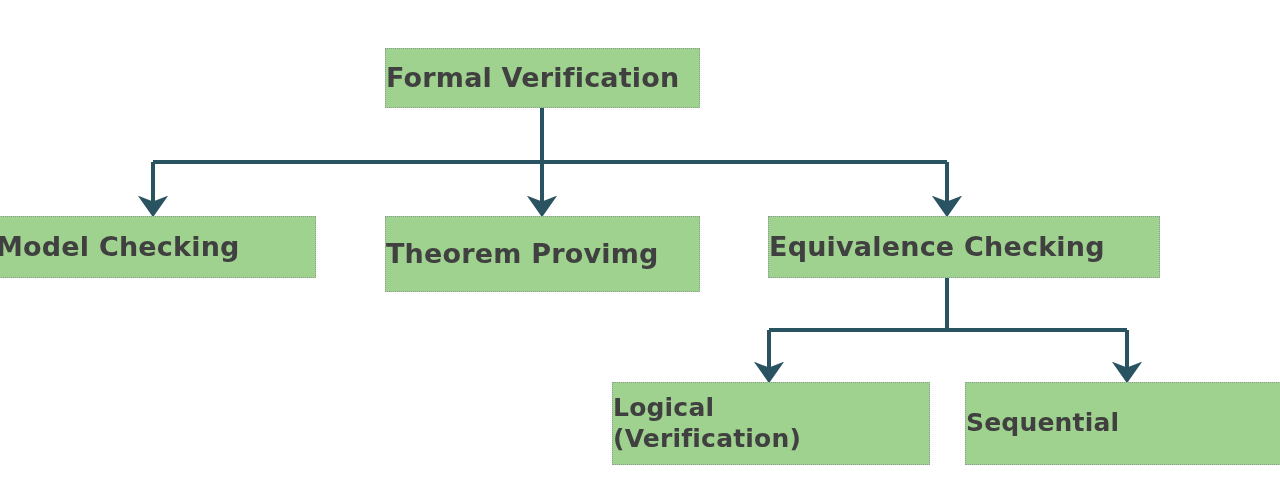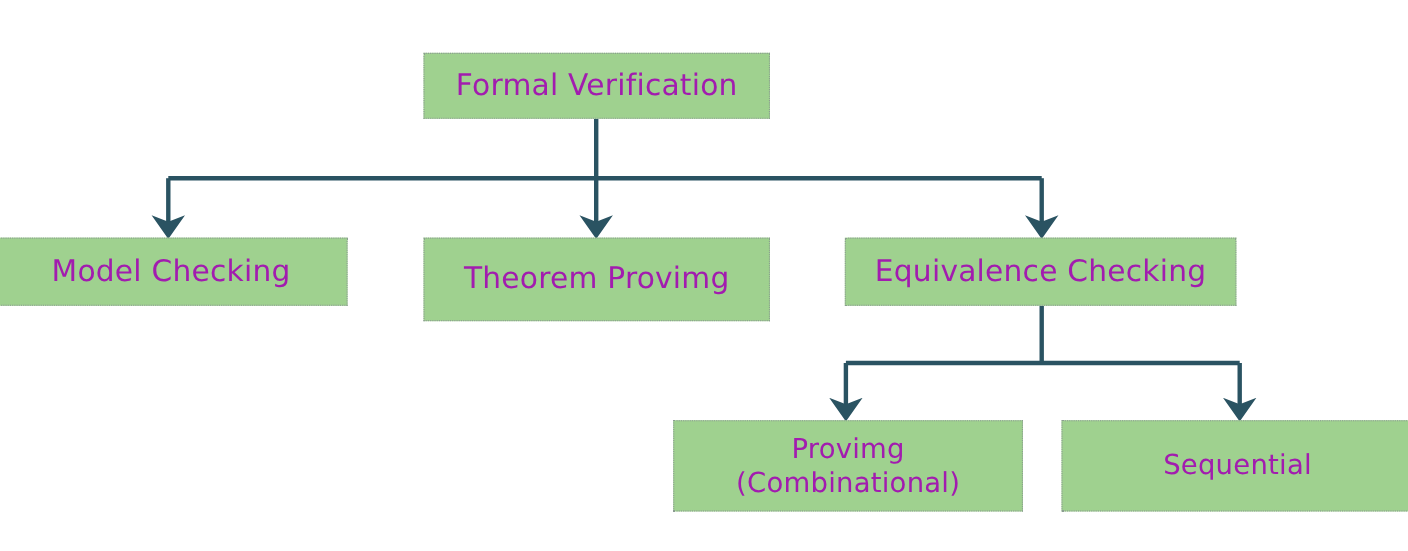--- a/index.html
+++ b/index.html
@@ -26,36 +26,35 @@
     pointer-events: none;
   }
   .node {
     position: absolute;
     box-sizing: border-box;
     background: #9fd18f;
     border: 1px dotted #8c9c92;
     display: flex;
     align-items: center;
     justify-content: center;
-    text-align: center;
-    color: #a21caf;
-    font-weight: normal;
+    color: #404040;
+    font-weight: bold;
     line-height: 1.22;
     letter-spacing: 0.2px;
     text-rendering: optimizeLegibility;
   }
   .node span {
     display: block;
     width: 100%;
   }
   
   #node-root        { left: 385px;  top: 48px;  width: 315px; height: 60px;  font-size: 27px; }
   #node-model       { left: -5px;   top: 216px; width: 321px; height: 62px;  font-size: 27px; }
   #node-theorem     { left: 385px;  top: 216px; width: 315px; height: 76px;  font-size: 27px; }
-  #node-equivalence { left: 768px;  top: 216px; width: 356px; height: 62px;  font-size: 27px; }
+  #node-equivalence { left: 768px;  top: 216px; width: 392px; height: 62px;  font-size: 27px; }
   #node-logical     { left: 612px;  top: 382px; width: 318px; height: 83px;  font-size: 25px; }
   #node-sequential  { left: 965px;  top: 382px; width: 320px; height: 83px;  font-size: 25px; }
 </style>
 </head>
 <body>
 
 <div id="canvas">
 
   <svg class="connector-layer" viewBox="0 0 1280 501" width="1280" height="501" xmlns="http://www.w3.org/2000/svg">
     <defs>
@@ -97,22 +96,22 @@
   <div class="node" id="node-theorem">
     <span>Theorem Provimg</span>
   </div>
 
   <div class="node" id="node-equivalence">
     <span>Equivalence Checking</span>
   </div>
 
   <div class="node" id="node-logical">
     <span>
-      <span>Provimg</span>
-      <span>(Combinational)</span>
+      <span>Logical</span>
+      <span>(Verification)</span>
     </span>
   </div>
 
   <div class="node" id="node-sequential">
     <span>Sequential</span>
   </div>
 
 </div>
 
 </body></html>

